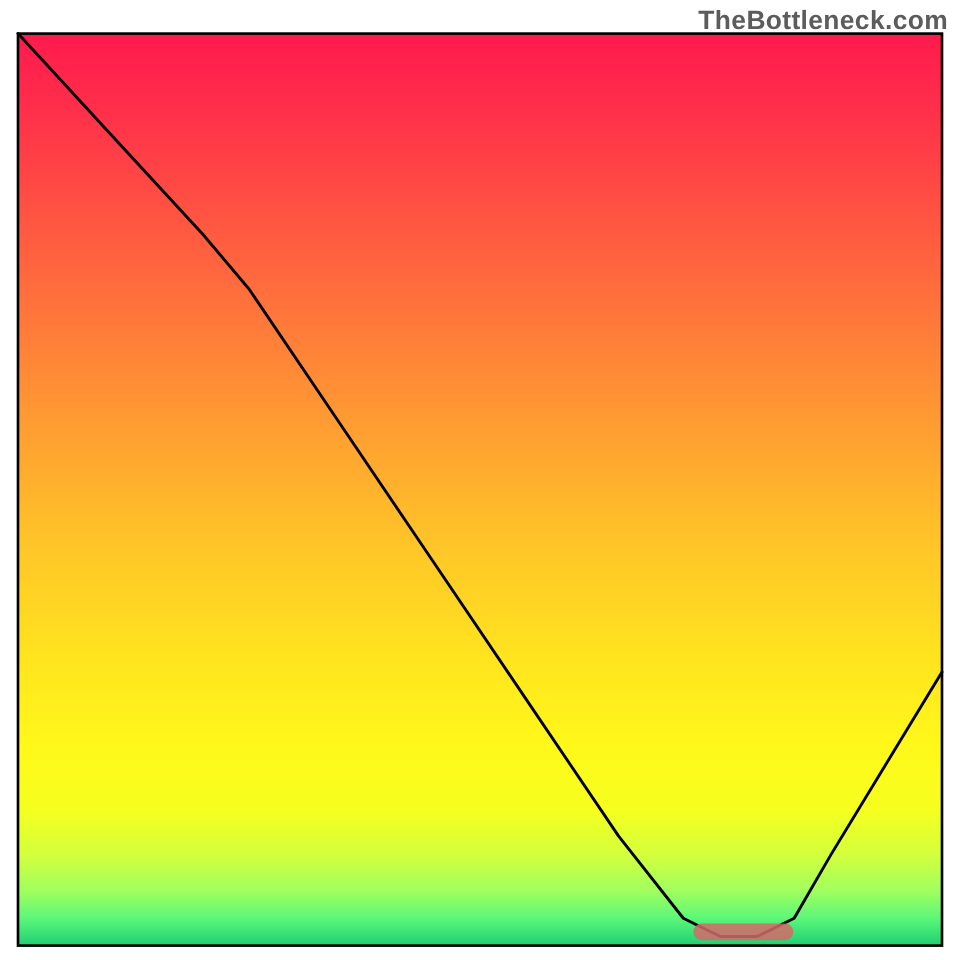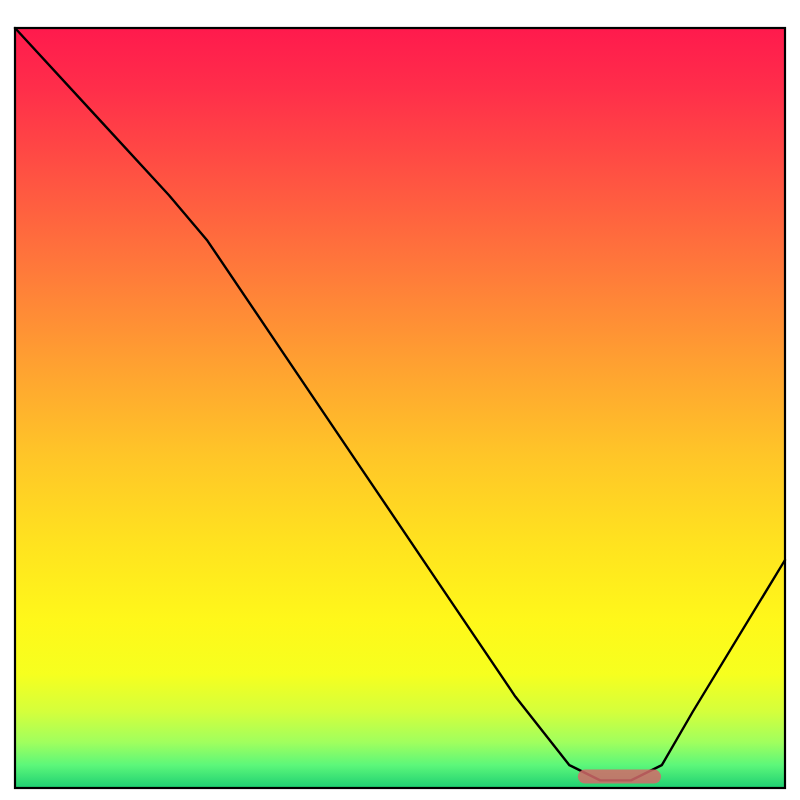--- a/index.html
+++ b/index.html
@@ -77,20 +77,21 @@
   .band {
     stroke: #d46a6a;
     stroke-width: 14;
     stroke-linecap: round;
     opacity: 0.85;
   }
 </style>
 </head>
 <body>
 <div class="container">
+  <div class="watermark">TheBottleneck.com</div>
 
   <div class="plot-box">
     <div class="gradient-fill"></div>
     <svg class="overlay" viewBox="0 0 770 760" preserveAspectRatio="none">
       <path id="curve-path" class="curve" d="M0.0 0.0 L77.0 83.6 L154.0 167.2 L192.5 212.8 L269.5 326.8 L346.5 440.8 L423.5 554.8 L500.5 668.8 L554.4 737.2 L585.2 752.4 L616.0 752.4 L646.8 737.2 L677.6 684.0 L770.0 532.0"></path>
       <line id="band-line" class="band" x1="569.8" y1="748.6" x2="639.1" y2="748.6"></line>
       <rect class="border" x="0" y="0" width="770" height="760"></rect>
     </svg>
   </div>
 </div>

